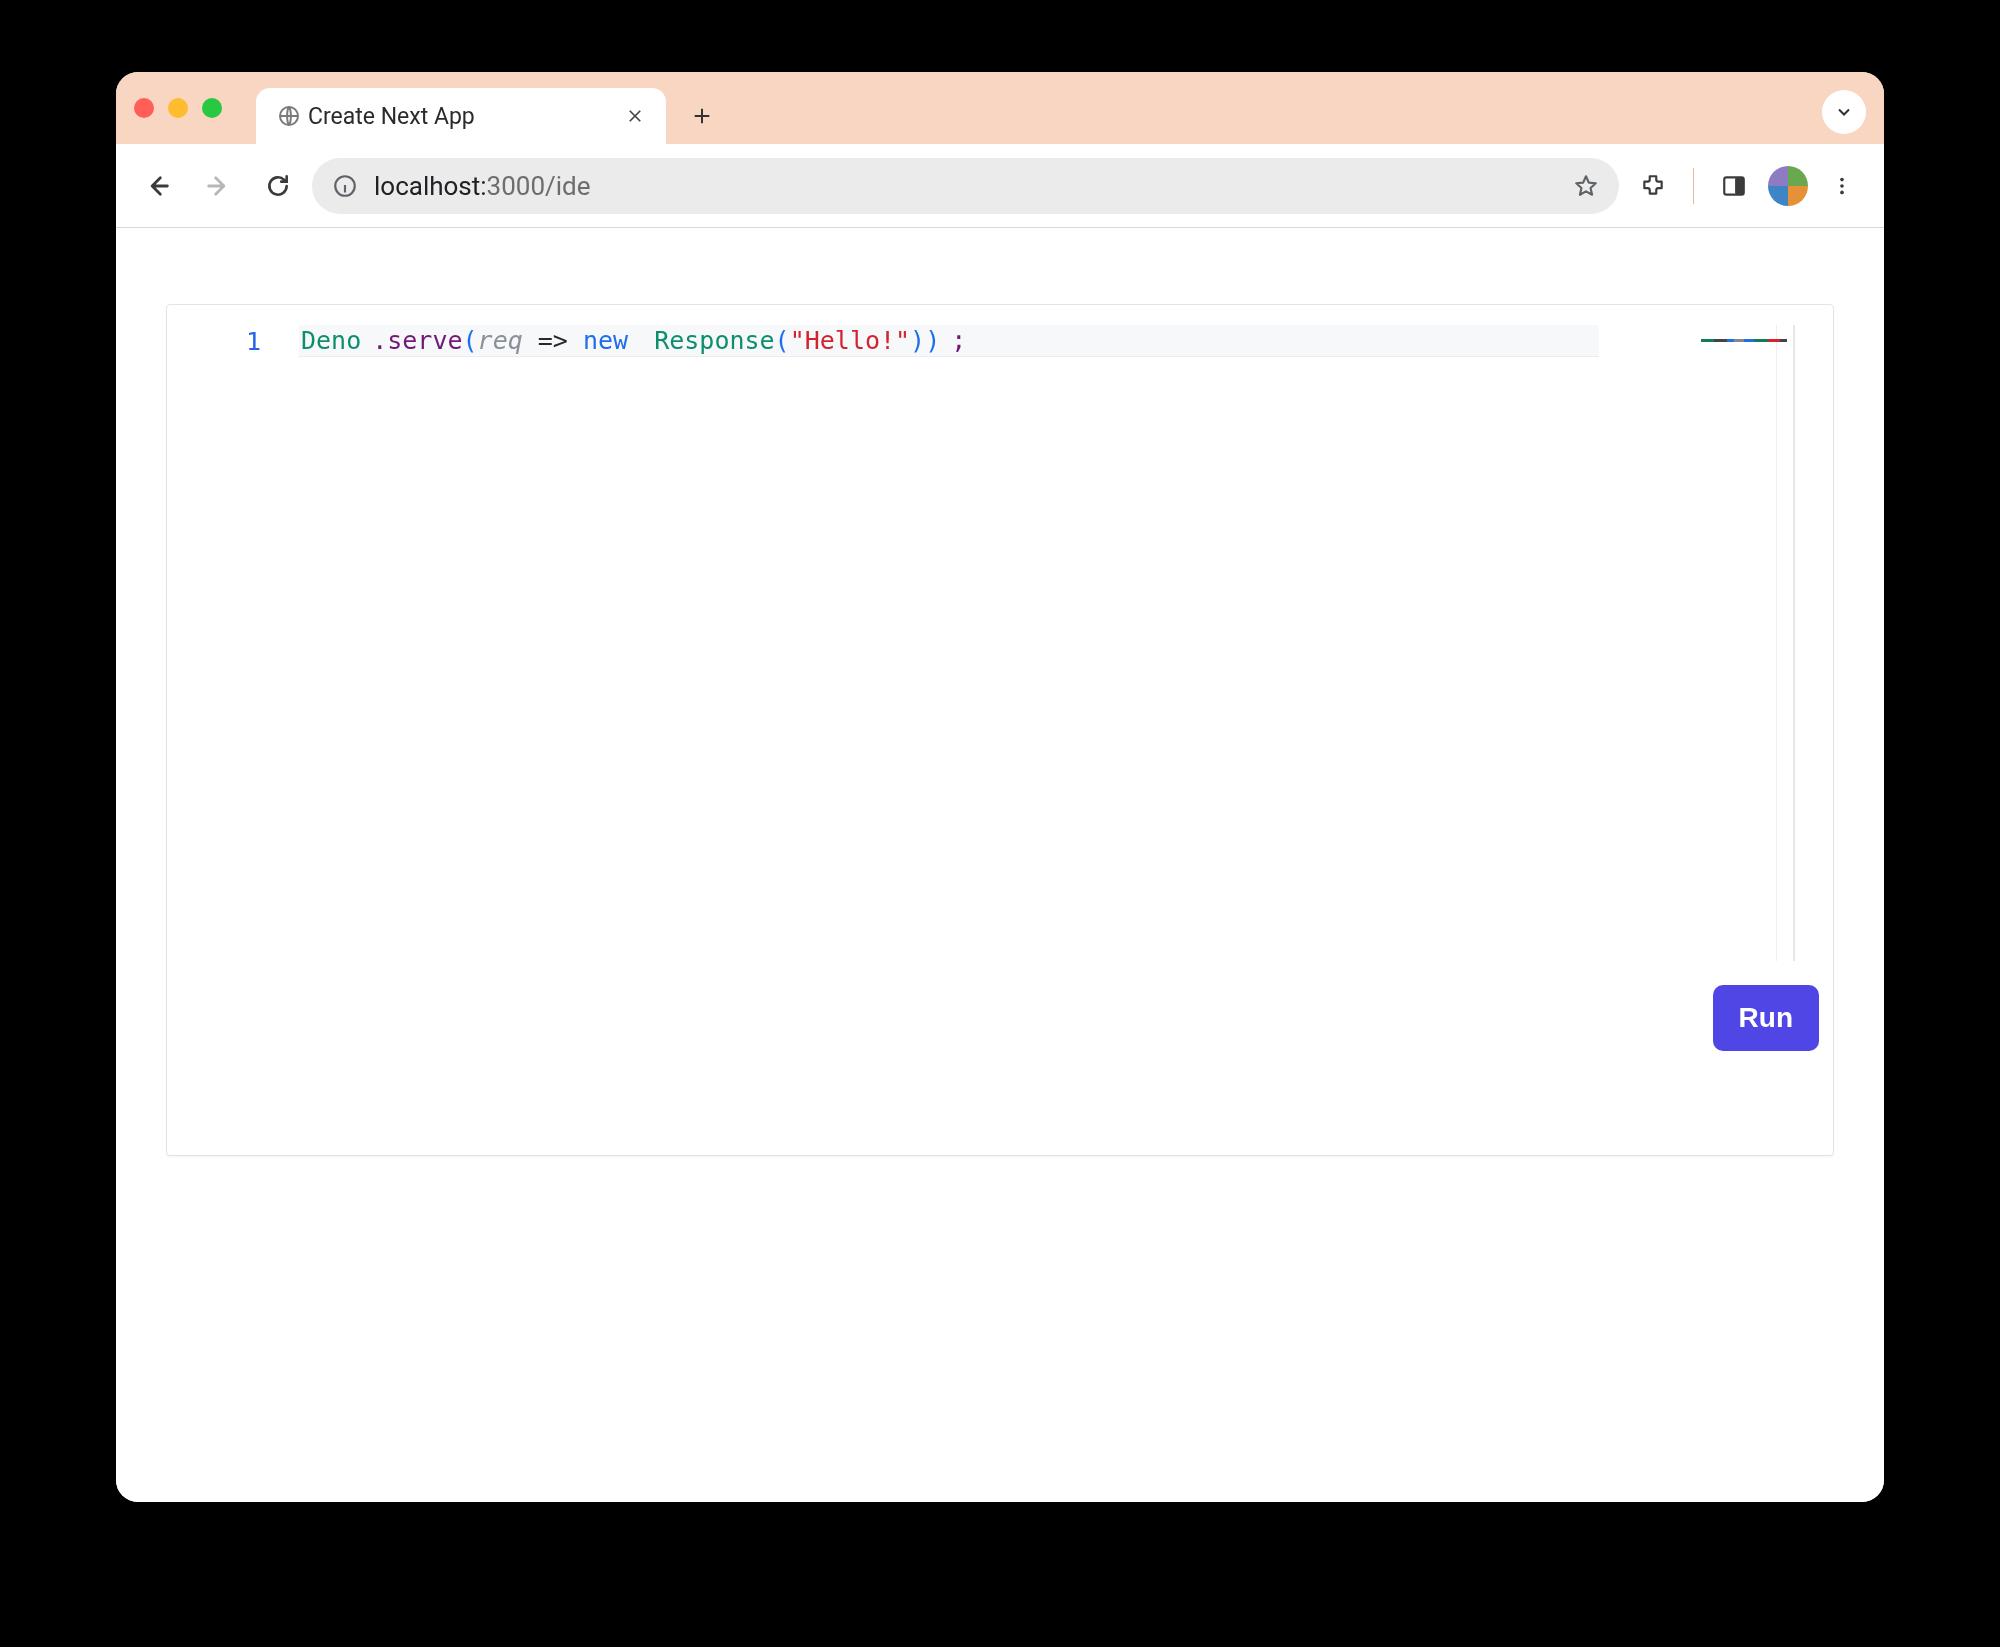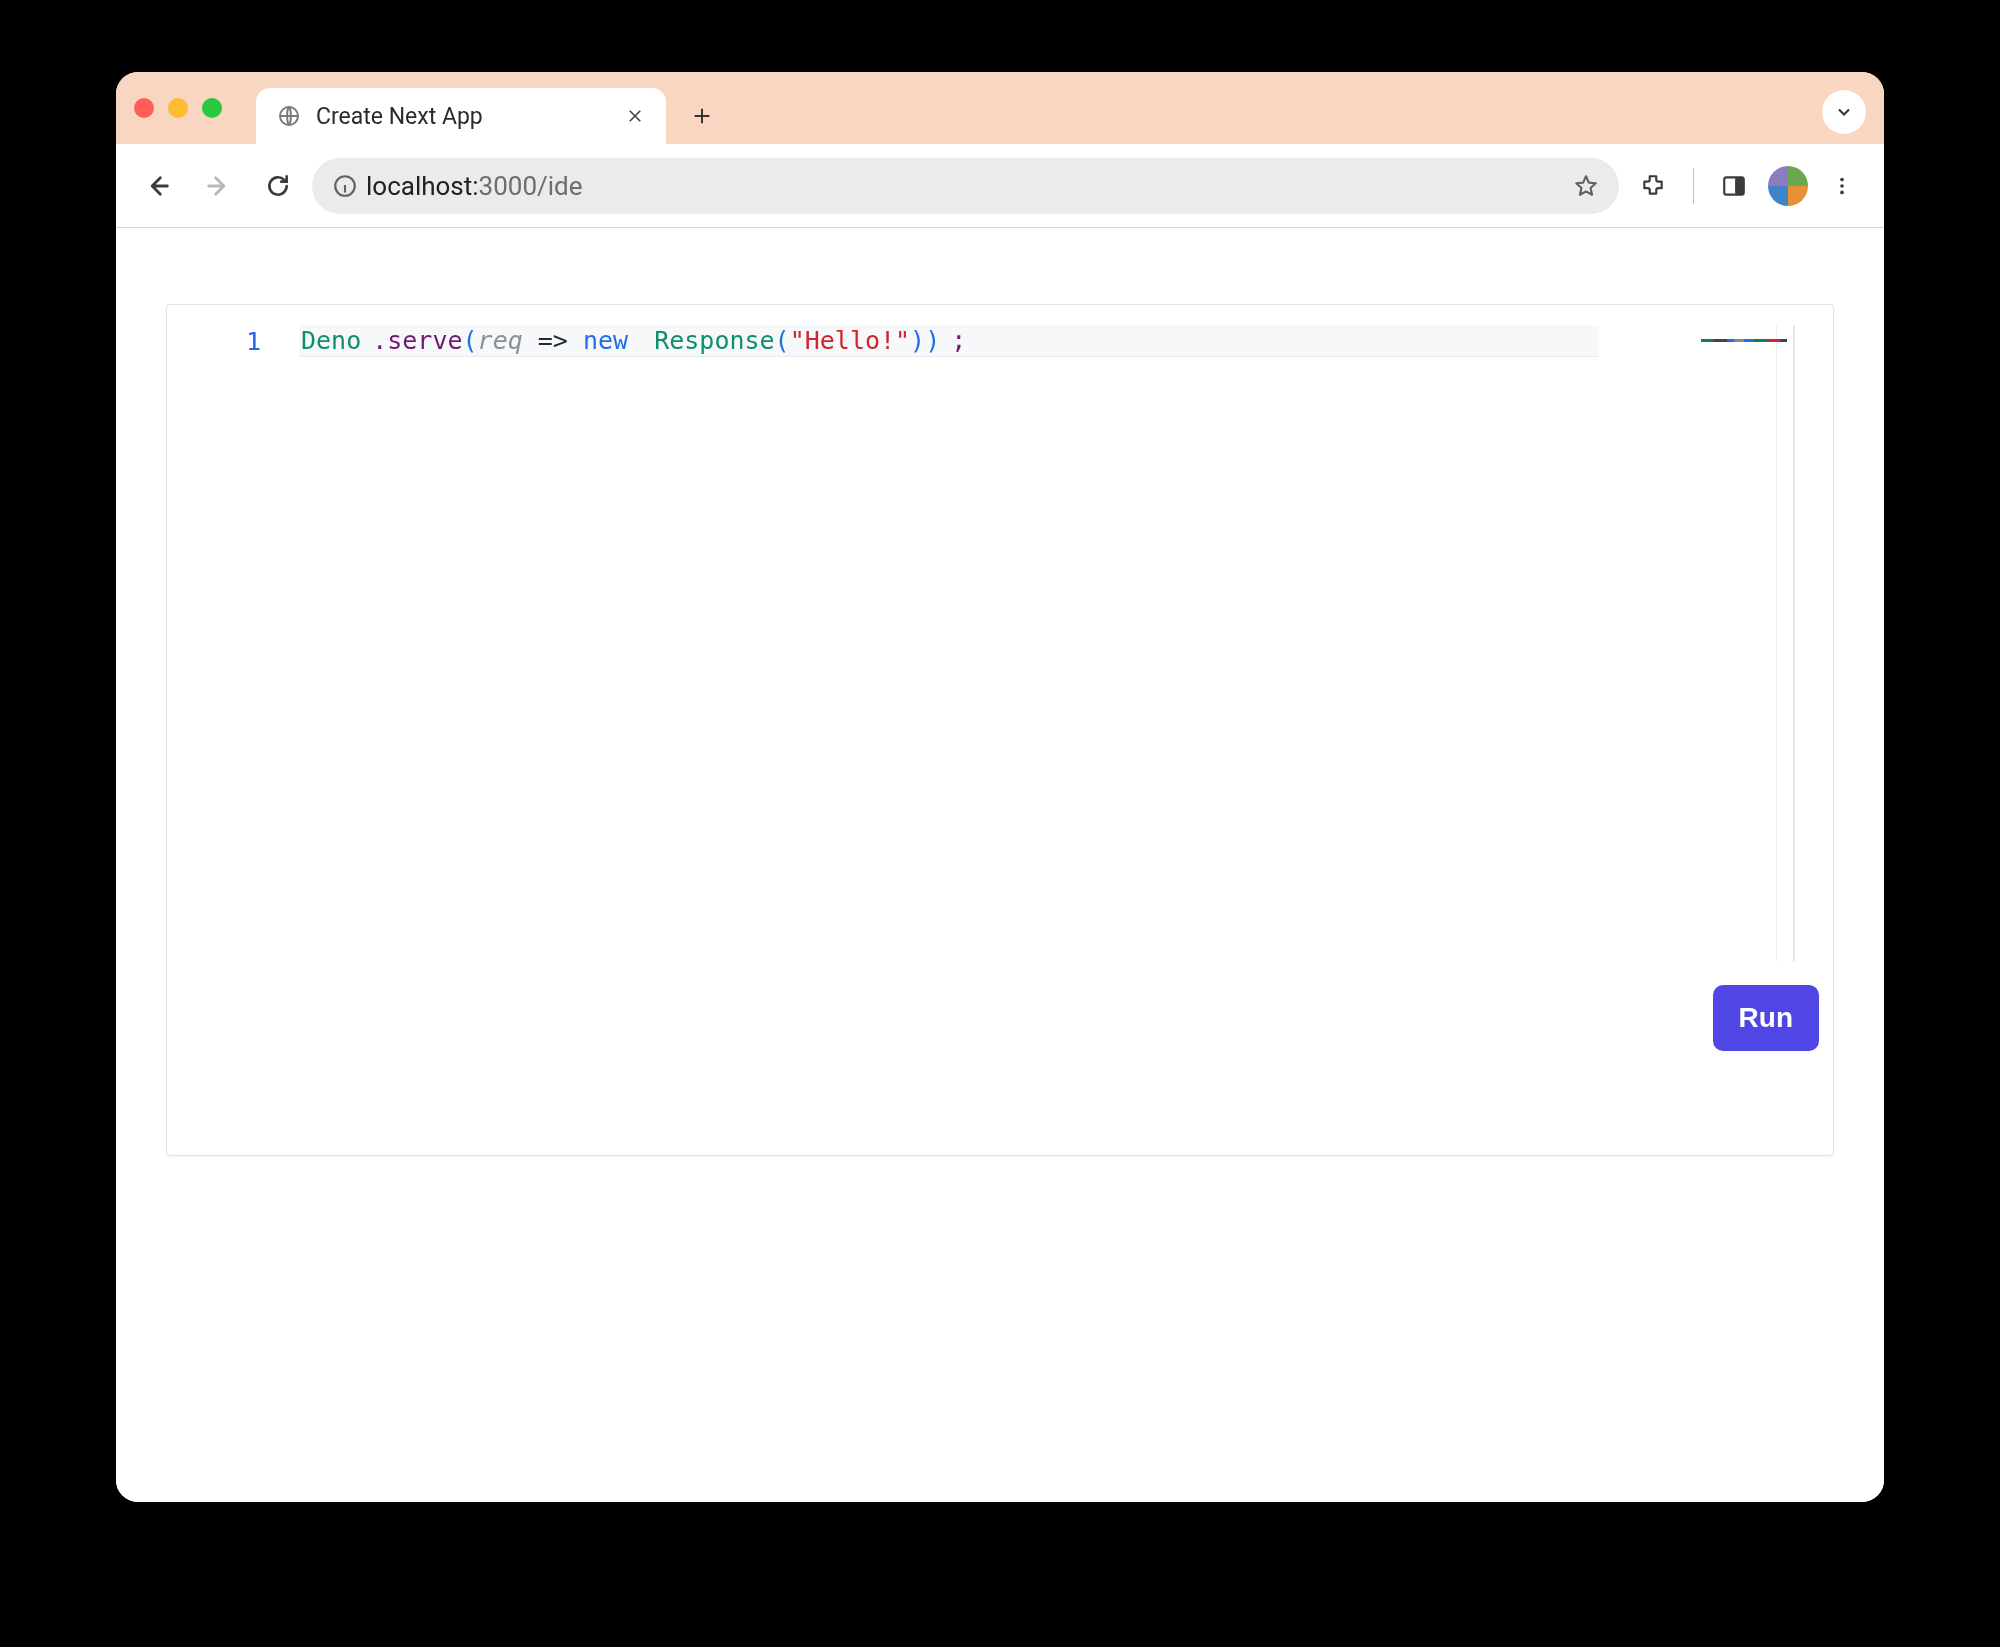--- a/index.html
+++ b/index.html
@@ -42,21 +42,21 @@
   .dot.red    { background:#FF5F57; }
   .dot.yellow { background:#FEBC2E; }
   .dot.green  { background:#28C840; }
 
   .tab {
     width: 410px; height: 56px;
     background:#fff;
     border-radius: 14px 14px 0 0;
     display:flex; align-items:center;
     padding: 0 18px 0 20px;
-    gap: 14px;
+    gap: 6px;
     font-size: 23px;
     color:#2b2b2b;
   }
   .tab .favicon {
     width: 26px; height: 26px;
     color:#7a7a7a;
     flex: 0 0 auto;
     display:flex;align-items:center;justify-content:center;
   }
   .tab .title { flex:1 1 auto; white-space:nowrap; overflow:hidden; text-overflow:ellipsis; }
@@ -106,21 +106,21 @@
   }
   .tb-icon.dim { color:#b7b7b7; }
   .address {
     flex: 1 1 auto;
     height: 56px;
     background:#EBEBEB;
     border-radius: 28px;
     display:flex;
     align-items:center;
     padding: 0 18px 0 18px;
-    gap: 6px;
+    gap: 14px;
     font-size: 26px;
     color:#202124;
   }
   .address .info-icon {
     width:30px;height:30px;
     color:#5f6368;
     display:flex;align-items:center;justify-content:center;
   }
   .address .url .host { color:#202124; }
   .address .url .rest { color:#6d6d6d; }

